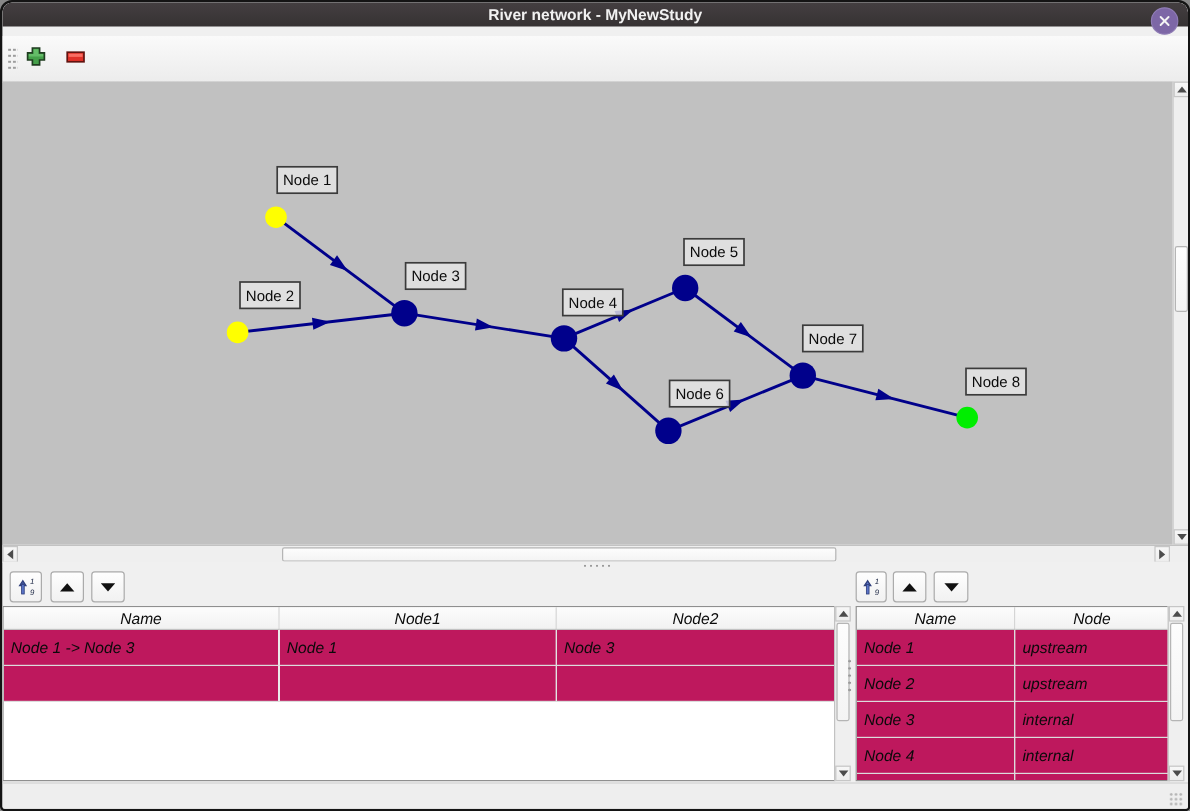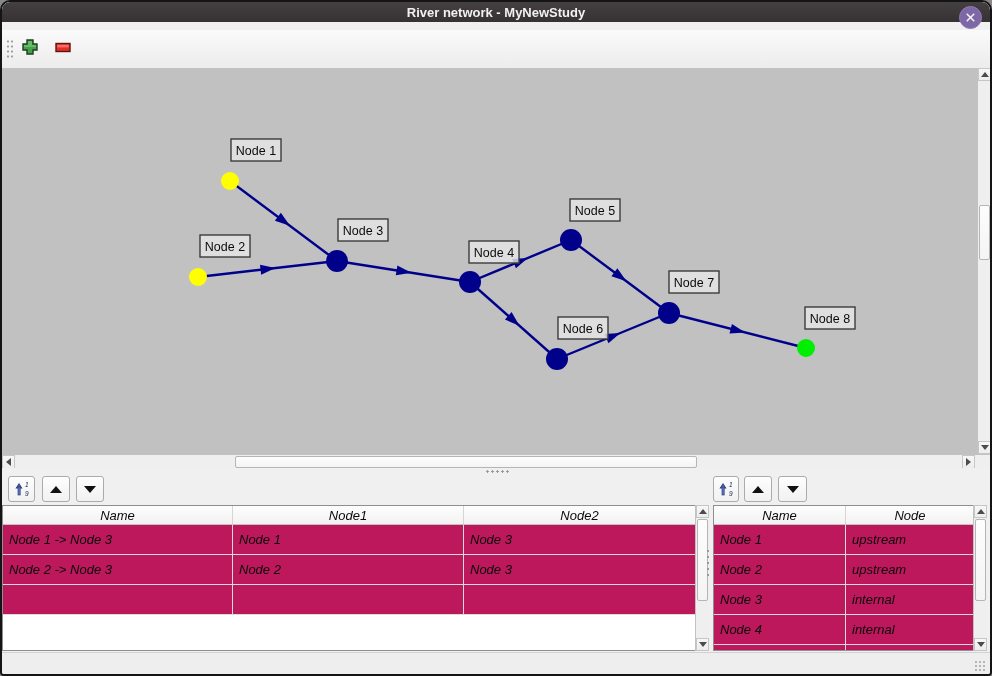--- a/index.html
+++ b/index.html
@@ -189,25 +189,20 @@
               <th>Node2</th>
             </tr>
           </thead>
         <tbody>
             <tr>
               <td>Node 1 -&gt; Node 3</td>
               <td>Node 1</td>
               <td>Node 3</td>
             </tr>
             <tr>
-              <td>Node 2 -&gt; Node 3</td>
-              <td>Node 2</td>
-              <td>Node 3</td>
-            </tr>
-            <tr>
               <td></td>
               <td></td>
               <td></td>
             </tr>
           </tbody>
       </table>
     </div>
 
     <div class="sb v" style="left:693px;top:31px;width:13px;height:146px;">
       <div class="sb-btn" style="left:0;top:0;width:13px;height:13px;">

